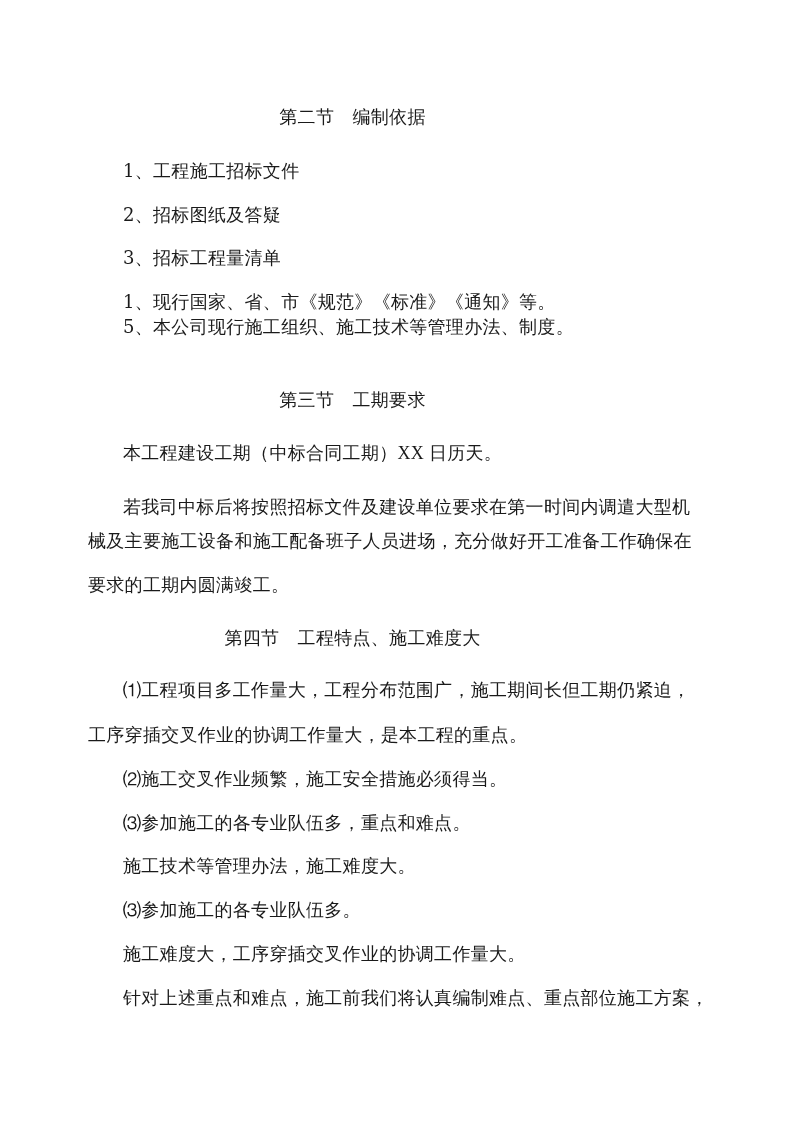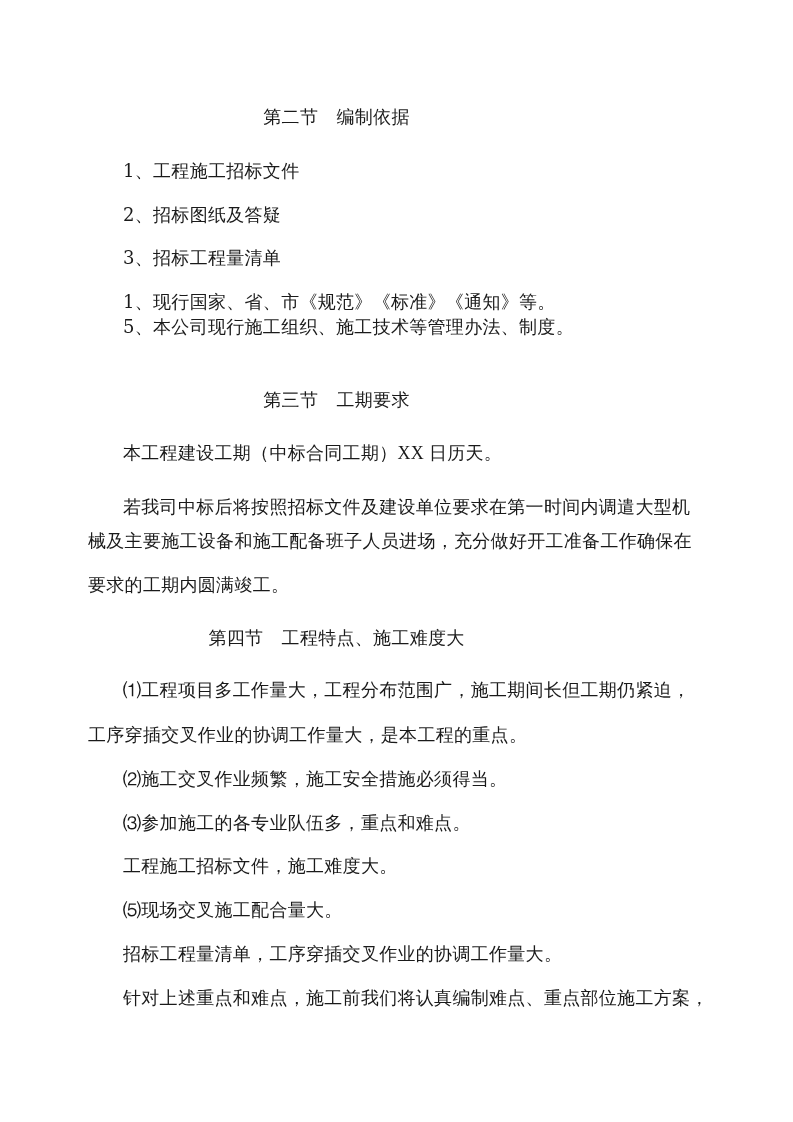--- a/index.html
+++ b/index.html
@@ -1,19 +1,19 @@
 <!DOCTYPE html>
 <html><head>
 <meta charset="utf-8">
 <style>
   html, body { margin: 0; padding: 0; background: #ffffff; }
   body { width: 793px; height: 1122px; position: relative; overflow: hidden;
          font-family: "DejaVu Serif", "Liberation Serif", serif; color: #1a1a1a; }
   .line { position: absolute; font-size: 18px; line-height: 22px; white-space: nowrap; letter-spacing: 0.3px; }
-  .center { left: 0; width: 673px; text-align: center; }
+  .center { left: 16px; width: 673px; text-align: center; }
   .item { left: 123px; }
   .indent { left: 123px; font-family: Liberation Serif, serif; }
   .flush { left: 88px; text-align: center; }
 </style>
 </head>
 <body>
 
 <div>
   <div class="line center" style="top:106px">第二节　编制依据</div>
   <div class="line item" style="top:160px">1、工程施工招标文件</div>
@@ -26,17 +26,17 @@
   <div class="line indent" style="top:442px">本工程建设工期（中标合同工期）XX 日历天。</div>
   <div class="line indent" style="top:496px">若我司中标后将按照招标文件及建设单位要求在第一时间内调遣大型机</div>
   <div class="line flush" style="top:530px">械及主要施工设备和施工配备班子人员进场，充分做好开工准备工作确保在</div>
   <div class="line flush" style="top:574px">要求的工期内圆满竣工。</div>
 
   <div class="line center" style="top:627px">第四节　工程特点、施工难度大</div>
   <div class="line indent" style="top:679px">⑴工程项目多工作量大，工程分布范围广，施工期间长但工期仍紧迫，</div>
   <div class="line flush" style="top:724px">工序穿插交叉作业的协调工作量大，是本工程的重点。</div>
   <div class="line indent" style="top:768px">⑵施工交叉作业频繁，施工安全措施必须得当。</div>
   <div class="line indent" style="top:812px">⑶参加施工的各专业队伍多，重点和难点。</div>
-  <div class="line indent" style="top:855px">工程施工招标文件，施工难度大。</div>
-  <div class="line indent" style="top:899px">⑸现场交叉施工配合量大。</div>
-  <div class="line indent" style="top:943px">招标工程量清单，工序穿插交叉作业的协调工作量大。</div>
+  <div class="line indent" style="top:855px">施工技术等管理办法，施工难度大。</div>
+  <div class="line indent" style="top:899px">⑶参加施工的各专业队伍多。</div>
+  <div class="line indent" style="top:943px">施工难度大，工序穿插交叉作业的协调工作量大。</div>
   <div class="line indent" style="top:987px">针对上述重点和难点，施工前我们将认真编制难点、重点部位施工方案，</div>
 </div>
 
 </body></html>

